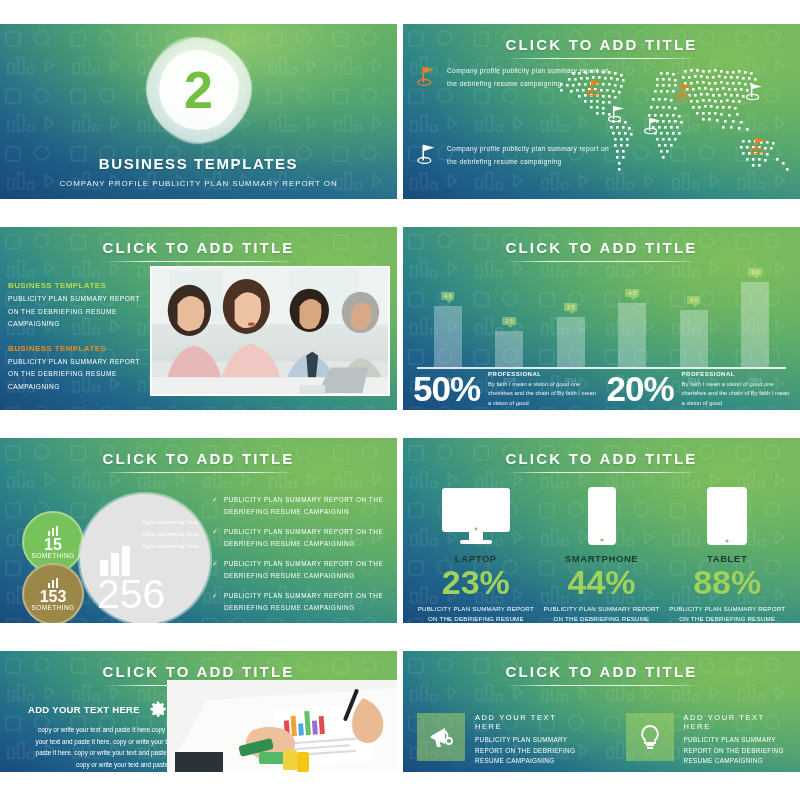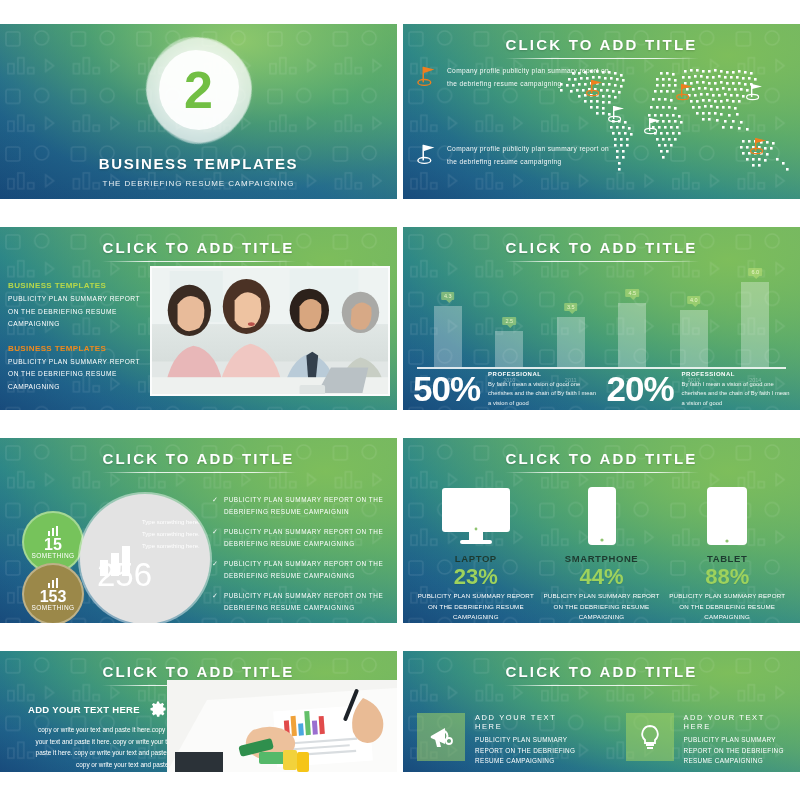--- a/index.html
+++ b/index.html
@@ -131,35 +131,35 @@
   .mini .mtxt{ font-size:6.5px; letter-spacing:.4px; }
   .mini .mbars{ display:flex; gap:1.5px; align-items:flex-end; height:10px; margin-bottom:1px; }
   .mini .mbars i{ display:block; width:2.5px; background:#fff; }
 
   .bigcircle{
     position:absolute; left:80px; top:56px; width:130px; height:130px; border-radius:50%;
     background:#e3e3e3; box-shadow:0 0 0 2px rgba(255,255,255,.45);
   }
   .bigcircle .bbars{ position:absolute; left:20px; top:52px; display:flex; gap:3px; align-items:flex-end; height:30px; }
   .bigcircle .bbars i{ display:block; width:8px; background:#fff; }
-  .bigcircle .bnum{ position:absolute; left:17px; top:64px; color:#fff; font-size:33px; font-weight:normal; line-height:1; }
+  .bigcircle .bnum{ position:absolute; left:17px; top:80px; color:#fff; font-size:41px; font-weight:normal; line-height:1; }
   .bigcircle .btxt{ position:absolute; left:62px; top:22px; width:64px; }
   .bigcircle .btxt span{ display:block; color:#fff; font-size:6px; line-height:12px; }
 
   .checks{ position:absolute; left:212px; right:8px; top:56px; }
   .check{ display:flex; gap:6px; margin-bottom:8px; }
   .check .tick{ color:rgba(255,255,255,.9); font-size:7px; line-height:11px; }
   .check p{ color:#fff; font-size:6.4px; line-height:12px; letter-spacing:.55px; }
 
   
   .devices{ position:absolute; left:10px; right:10px; top:46px; display:flex; }
   .dev{ flex:1; display:flex; flex-direction:column; align-items:center; }
   .dev .art{ height:64px; display:flex; align-items:flex-end; }
   .dev .dname{ color:#1d3a2f; font-size:9.5px; font-weight:bold; letter-spacing:.6px; margin-top:5px; }
-  .dev .dpct{ color:#9ed25c; font-size:22px; font-weight:bold; line-height:1.05; margin-top:1px; text-shadow:0 1px 1px rgba(0,0,0,.08); }
+  .dev .dpct{ color:#9ed25c; font-size:34px; font-weight:bold; line-height:1.05; margin-top:1px; text-shadow:0 1px 1px rgba(0,0,0,.08); }
   .dev .ddesc{ color:#fff; font-size:6.2px; line-height:10.5px; text-align:center; margin-top:3px; letter-spacing:.2px; }
 
   
   .ayt{ position:absolute; left:28px; top:48px; width:160px; }
   .ayt .head{ display:flex; align-items:center; gap:8px; justify-content:flex-start; }
   .ayt .head h4{ color:#fff; font-size:9.5px; font-weight:bold; letter-spacing:.3px; }
   .ayt p{ color:#fff; font-size:6.4px; line-height:11.5px; text-align:right; margin-top:5px; }
   .photo2{ position:absolute; right:0; bottom:0; width:230px; height:92px; overflow:hidden; }
   .photo2 svg{ display:block; width:100%; height:100%; }
 
@@ -193,21 +193,21 @@
     <div class="hero-badge">
       <div class="blob b1"></div>
         <div class="blob b2"></div>
         <div class="blob b3"></div>
       <div class="core">
           <span class="hero-num">2</span>
         </div>
     </div>
     <div class="hero-title">BUSINESS TEMPLATES</div>
     <div class="hero-sub">
-      <div>THE DEBRIEFING RESUME CAMPAIGNING</div>
+      <div>COMPANY PROFILE PUBLICITY PLAN SUMMARY REPORT ON</div>
     </div>
   </div>
 
   <div class="slide">
     <svg class="wm" viewBox="0 0 400 200" preserveAspectRatio="none">
         <rect width="400" height="200" fill="url(#wm1)"></rect>
       </svg>
     <div class="slide-title">CLICK TO ADD TITLE</div>
     <div class="title-rule"></div>
 

